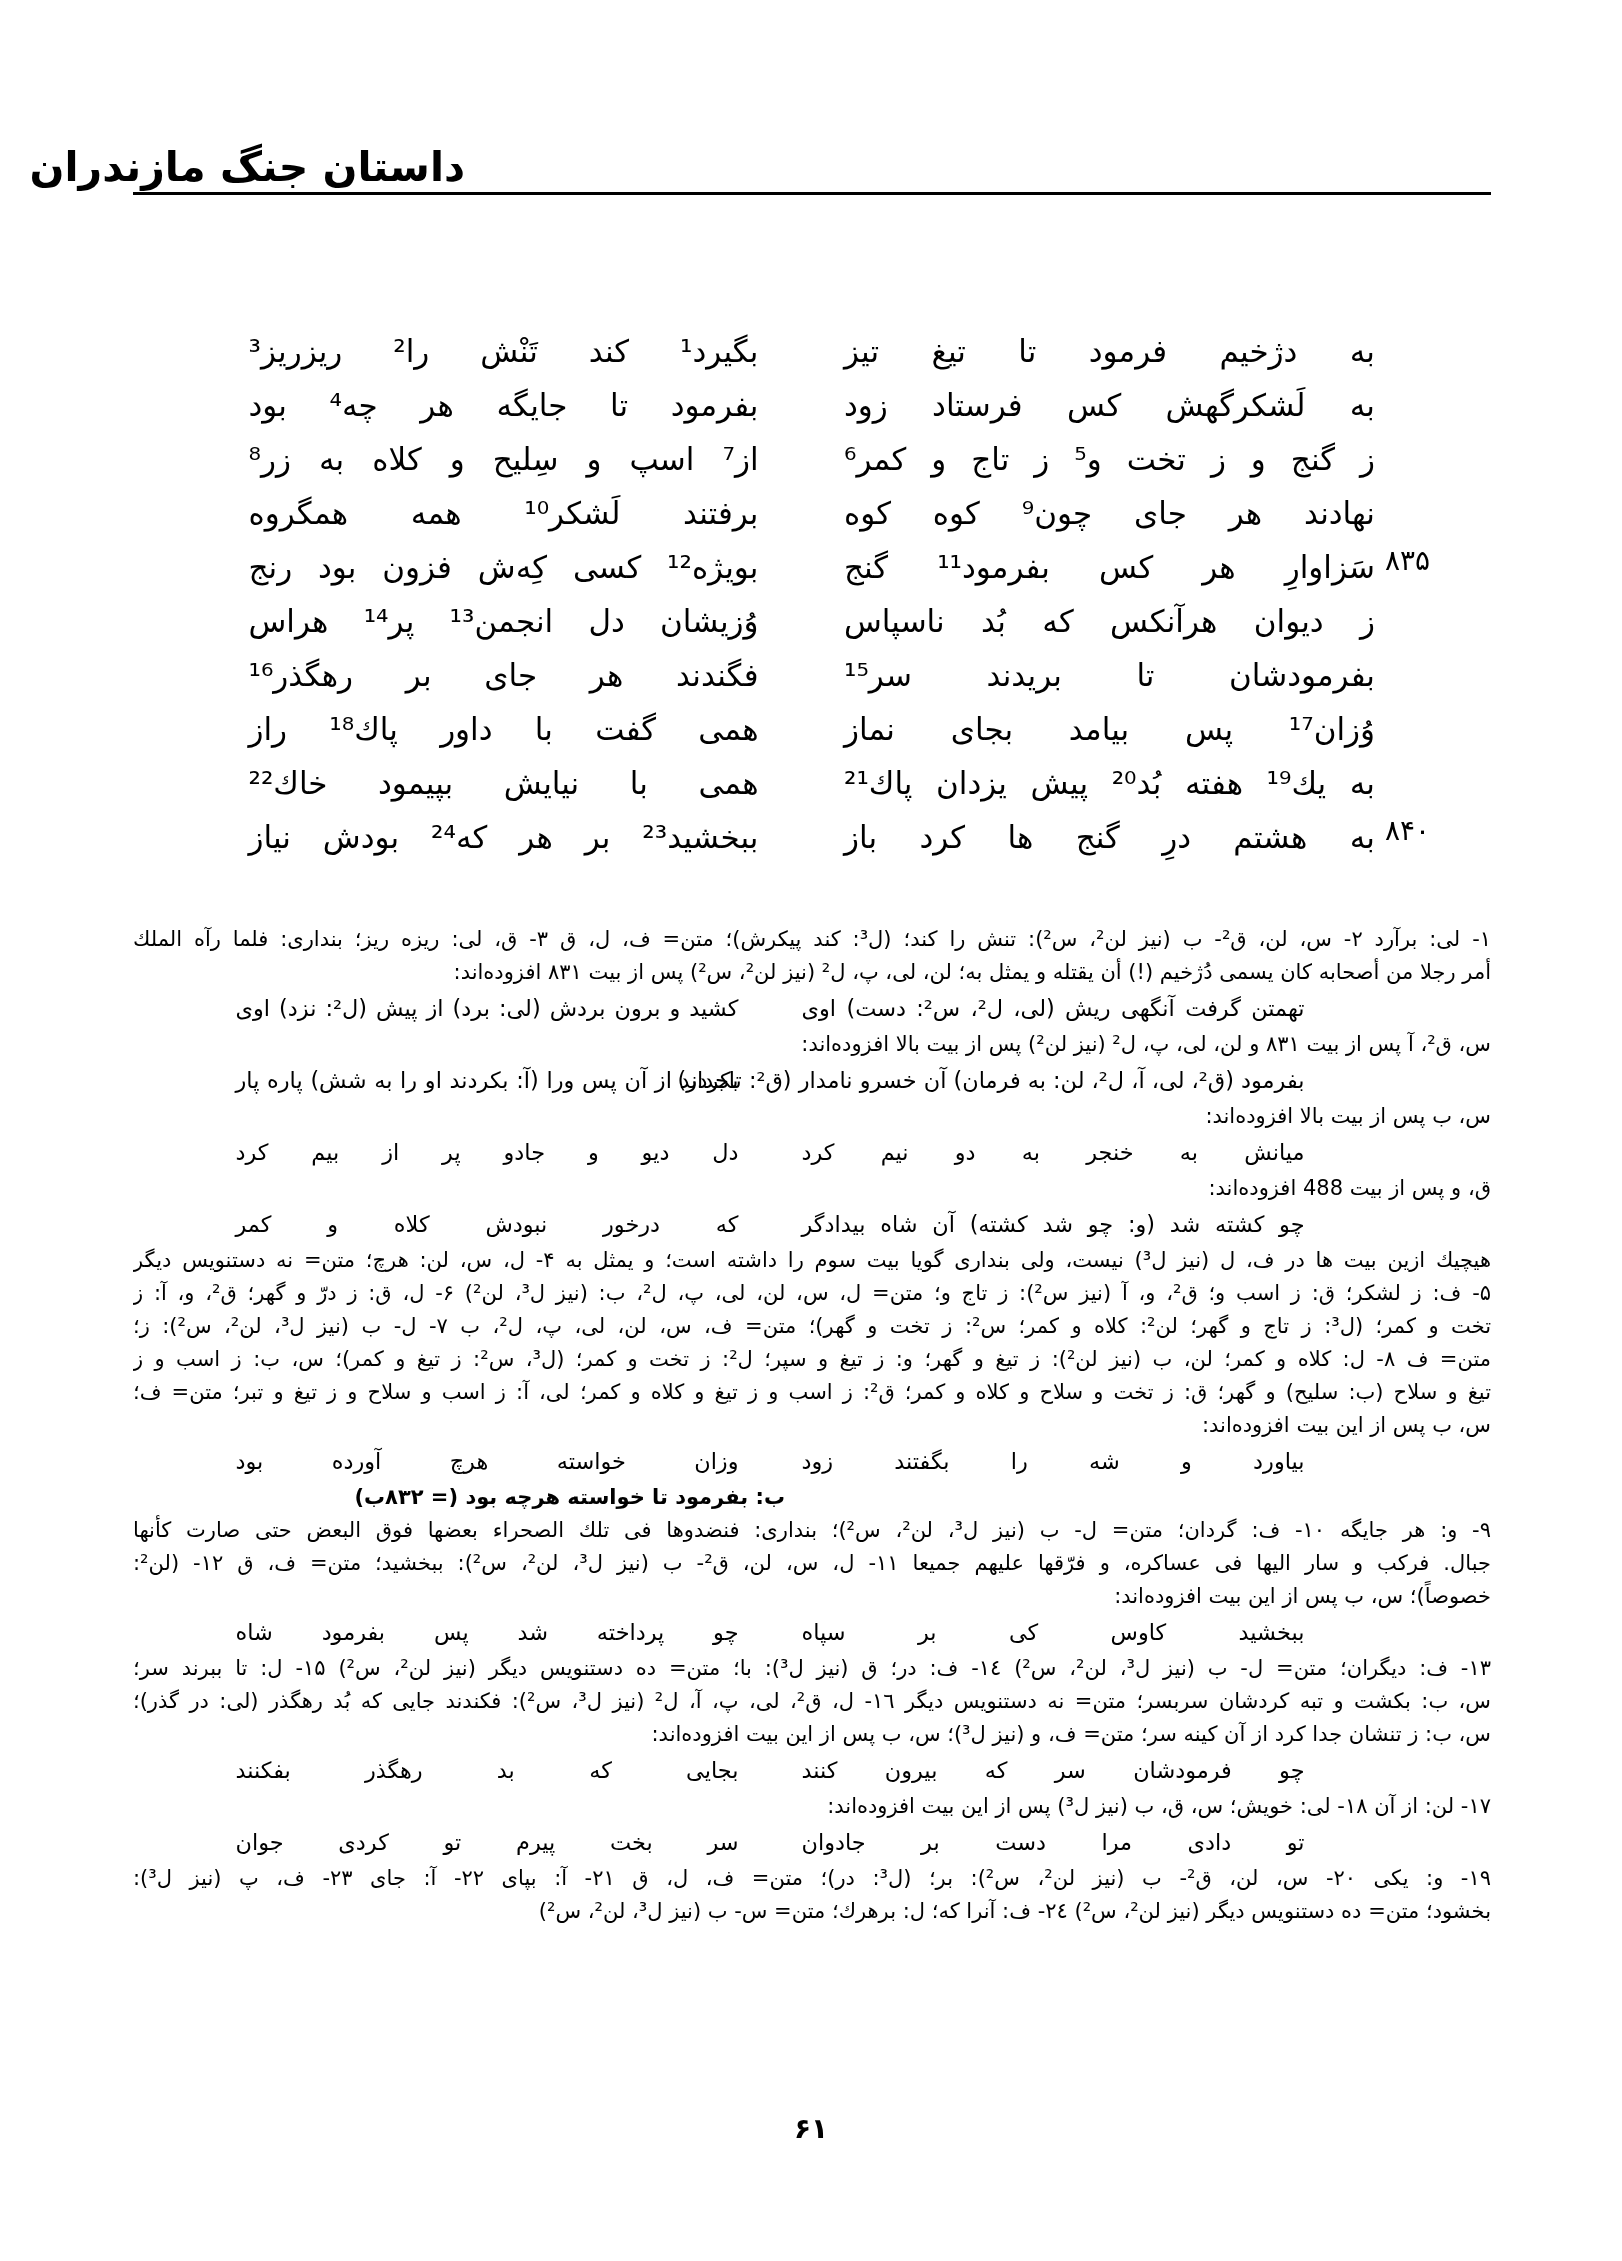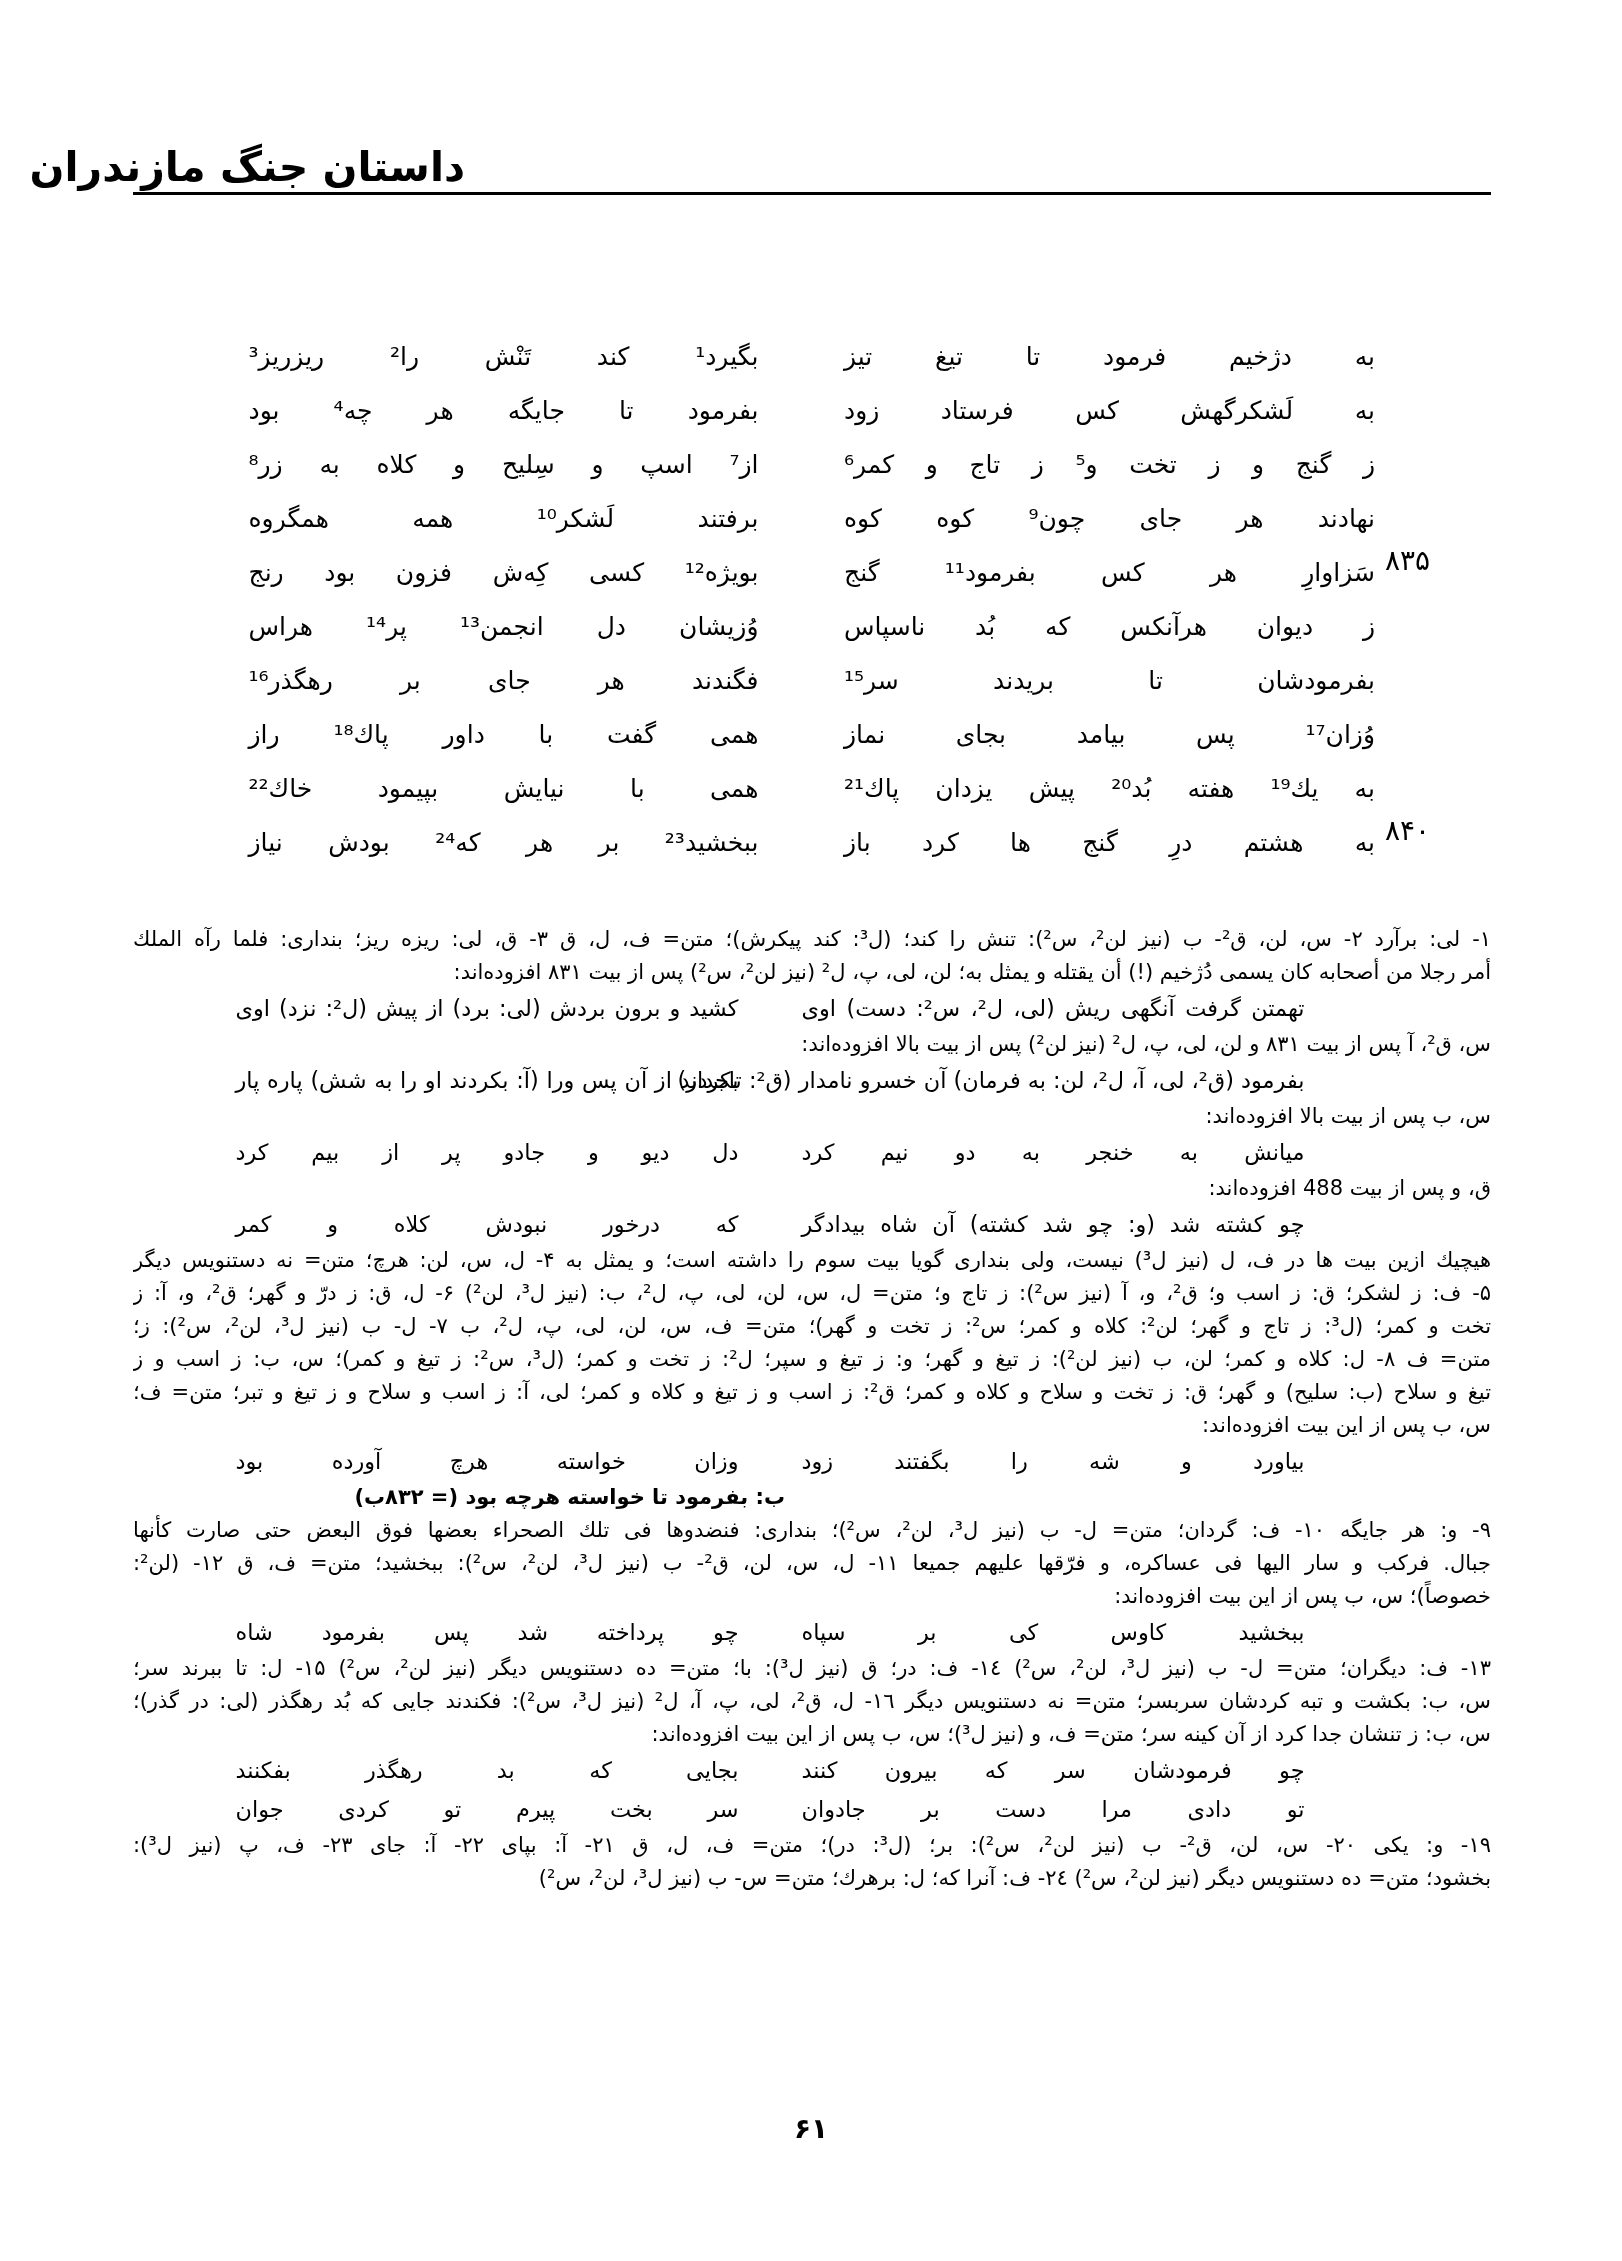--- a/index.html
+++ b/index.html
@@ -1,21 +1,21 @@
 <!DOCTYPE html>
 <html style="font-size:11.2px"><head>
 <meta charset="utf-8">
 <style>
   html, body { margin:0; padding:0; background:#ffffff; }
   body { width:1623px; height:2261px; position:relative; overflow:hidden; color:#000; font-family:"DejaVu Sans", sans-serif; }
   .header-title { position:absolute; left:136px; top:143px; width:329px; font-size:41px; font-weight:bold; direction:rtl; text-align:center; line-height:49px; white-space:nowrap; }
   .header-rule { position:absolute; left:133px; top:192px; width:1358px; height:2.8px; background:#000; }
   .verses { position:absolute; left:238px; top:318px; width:1203px; }
   .verse-row { position:relative; height:54px; direction:rtl; }
-  .hemi { position:absolute; top:12px; font-size:25px; line-height:54px; white-space:nowrap; text-align-last:justify; text-align:justify; direction:rtl; }
+  .hemi { position:absolute; top:6px; font-size:31px; line-height:54px; white-space:nowrap; text-align-last:justify; text-align:justify; direction:rtl; }
   .hemi-right { right:66px; width:531px; }
   .hemi-left { left:10.5px; width:510px; }
   .verse-num { position:absolute; right:0; top:0; width:56px; font-size:28px; line-height:54px; text-align:left; direction:rtl; }
   .footnotes { position:absolute; left:133px; top:923px; width:1358px; direction:rtl; font-size:21px; line-height:33px; }
   .fn-line { white-space:nowrap; overflow:hidden; text-align:justify; text-align-last:justify; height:33px; }
   .fn-line.short { text-align-last:right; }
   .fn-verse { display:flex; direction:rtl; justify-content:center; gap:63px; font-size:22.4px; height:39px; line-height:39px; padding-right:84px; }
   .fn-verse span { display:inline-block; width:503px; text-align:justify; text-align-last:justify; white-space:nowrap; }
   .fn-sub { text-align:right; padding-right:706px; white-space:nowrap; height:33px;font-weight:bold; }
   .page-number { position:absolute; left:769px; top:2112px; width:84px; text-align:center; font-size:28px; direction:rtl;font-weight:bold; }
@@ -119,20 +119,21 @@
       <span>ببخشید کاوس کی بر سپاه</span>
       <span>چو پرداخته شد پس بفرمود شاه</span>
     </div>
     <div class="fn-line">۱۳- ف: دیگران؛ متن= ل- ب (نیز ل³، لن²، س²)   ۱٤- ف: در؛ ق (نیز ل³): با؛ متن= ده دستنویس دیگر (نیز لن²، س²)   ۱۵- ل: تا ببرند سر؛</div>
     <div class="fn-line">س، ب: بکشت و تبه کردشان سربسر؛ متن= نه دستنویس دیگر   ۱٦- ل، ق²، لی، پ، آ، ل² (نیز ل³، س²): فکندند جایی که بُد رهگذر (لی: در گذر)؛</div>
     <div class="fn-line short">س، ب: ز تنشان جدا کرد از آن کینه سر؛ متن= ف، و (نیز ل³)؛ س، ب پس از این بیت افزوده‌اند:</div>
     <div class="fn-verse">
       <span>چو فرمودشان سر که بیرون کنند</span>
       <span>بجایی که بد رهگذر بفکنند</span>
     </div>
+    <div class="fn-line short">۱۷- لن: از آن   ۱۸- لی: خویش؛ س، ق، ب (نیز ل³) پس از این بیت افزوده‌اند:</div>
     <div class="fn-verse">
       <span>تو دادی مرا دست بر جادوان</span>
       <span>سر بخت پیرم تو کردی جوان</span>
     </div>
     <div class="fn-line">۱۹- و: یکی   ۲۰- س، لن، ق²- ب (نیز لن²، س²): بر؛ (ل³: در)؛ متن= ف، ل، ق   ۲۱- آ: بپای   ۲۲- آ: جای   ۲۳- ف، پ (نیز ل³):</div>
     <div class="fn-line short">بخشود؛ متن= ده دستنویس دیگر (نیز لن²، س²)   ۲٤- ف: آنرا که؛ ل: برهرك؛ متن= س- ب (نیز ل³، لن²، س²)</div>
   </div>
 
 <div class="page-number">۶۱</div>
 

